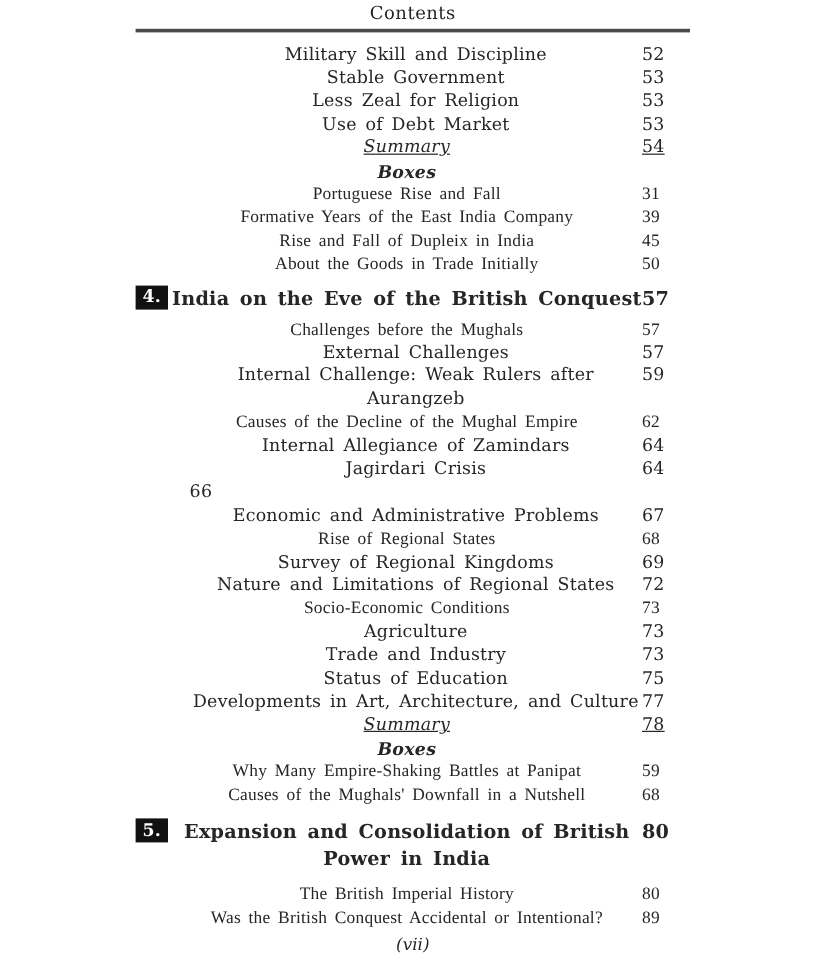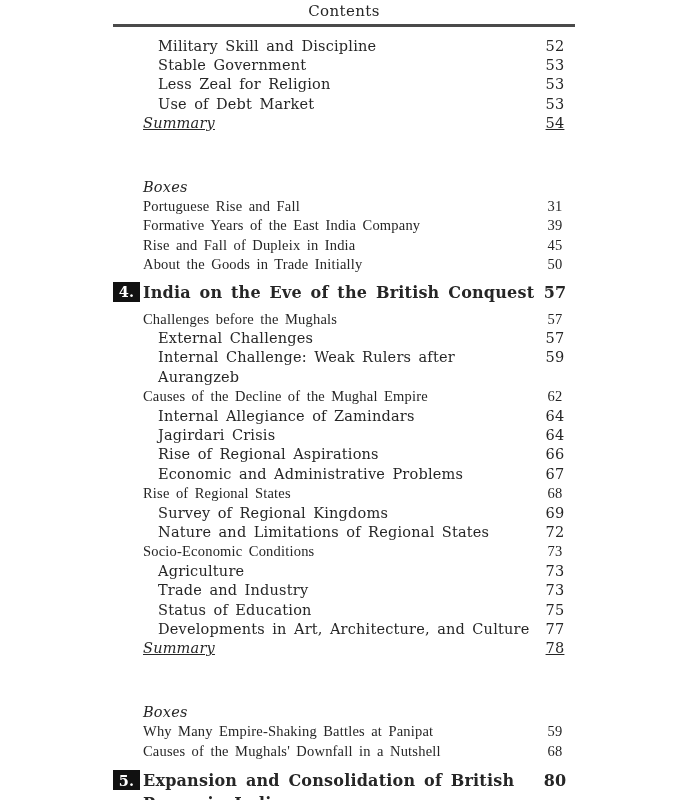--- a/index.html
+++ b/index.html
@@ -47,32 +47,33 @@
     display: flex;
     align-items: baseline;
     font-size: 14.5px;
     line-height: 19.4px;
     word-spacing: 2.5px;
     letter-spacing: 0.2px;
   }
   .row .lab {
     flex: 1;
     white-space: pre-line;
+    text-align: center;
   }
   .row .pg {
     width: 40px;
-    text-align: center;
+    text-align: left;
     flex: none;
   }
   .sub1 { padding-left: 30px; font-family: Liberation Serif, serif; }
   .sub2 { padding-left: 45px; }
   .summary { padding-left: 30px; text-decoration: underline; }
   .summary .lab { font-style: italic; }
   .boxes { padding-left: 30px; }
-  .boxes .lab { font-style: italic; font-weight: normal; margin-top: 44px; }
+  .boxes .lab { font-style: italic; font-weight: bold; }
   .chapter {
     align-items: flex-start;
     font-weight: bold;
     font-size: 16px;
     line-height: 23px;
     margin-top: 6px;
     margin-bottom: 6px;
     word-spacing: 3px;
   }
   .chapter.ch5 { margin-top: 8px; margin-bottom: 9px; }
@@ -171,21 +172,20 @@
         </div>
         <div class="row sub2">
           <span class="lab">Internal Allegiance of Zamindars</span>
           <span class="pg">64</span>
         </div>
         <div class="row sub2">
           <span class="lab">Jagirdari Crisis</span>
           <span class="pg">64</span>
         </div>
         <div class="row sub2">
-          <span class="lab">Rise of Regional Aspirations</span>
           <span class="pg">66</span>
         </div>
         <div class="row sub2">
           <span class="lab">Economic and Administrative Problems</span>
           <span class="pg">67</span>
         </div>
         <div class="row sub1">
           <span class="lab">Rise of Regional States</span>
           <span class="pg">68</span>
         </div>
@@ -242,13 +242,14 @@
         <div class="row sub1">
           <span class="lab">The British Imperial History</span>
           <span class="pg">80</span>
         </div>
         <div class="row sub1">
           <span class="lab">Was the British Conquest Accidental or Intentional?</span>
           <span class="pg">89</span>
         </div>
       </div>
   </div>
+  <div class="footer">(vii)</div>
 </div>
 
 </body></html>

